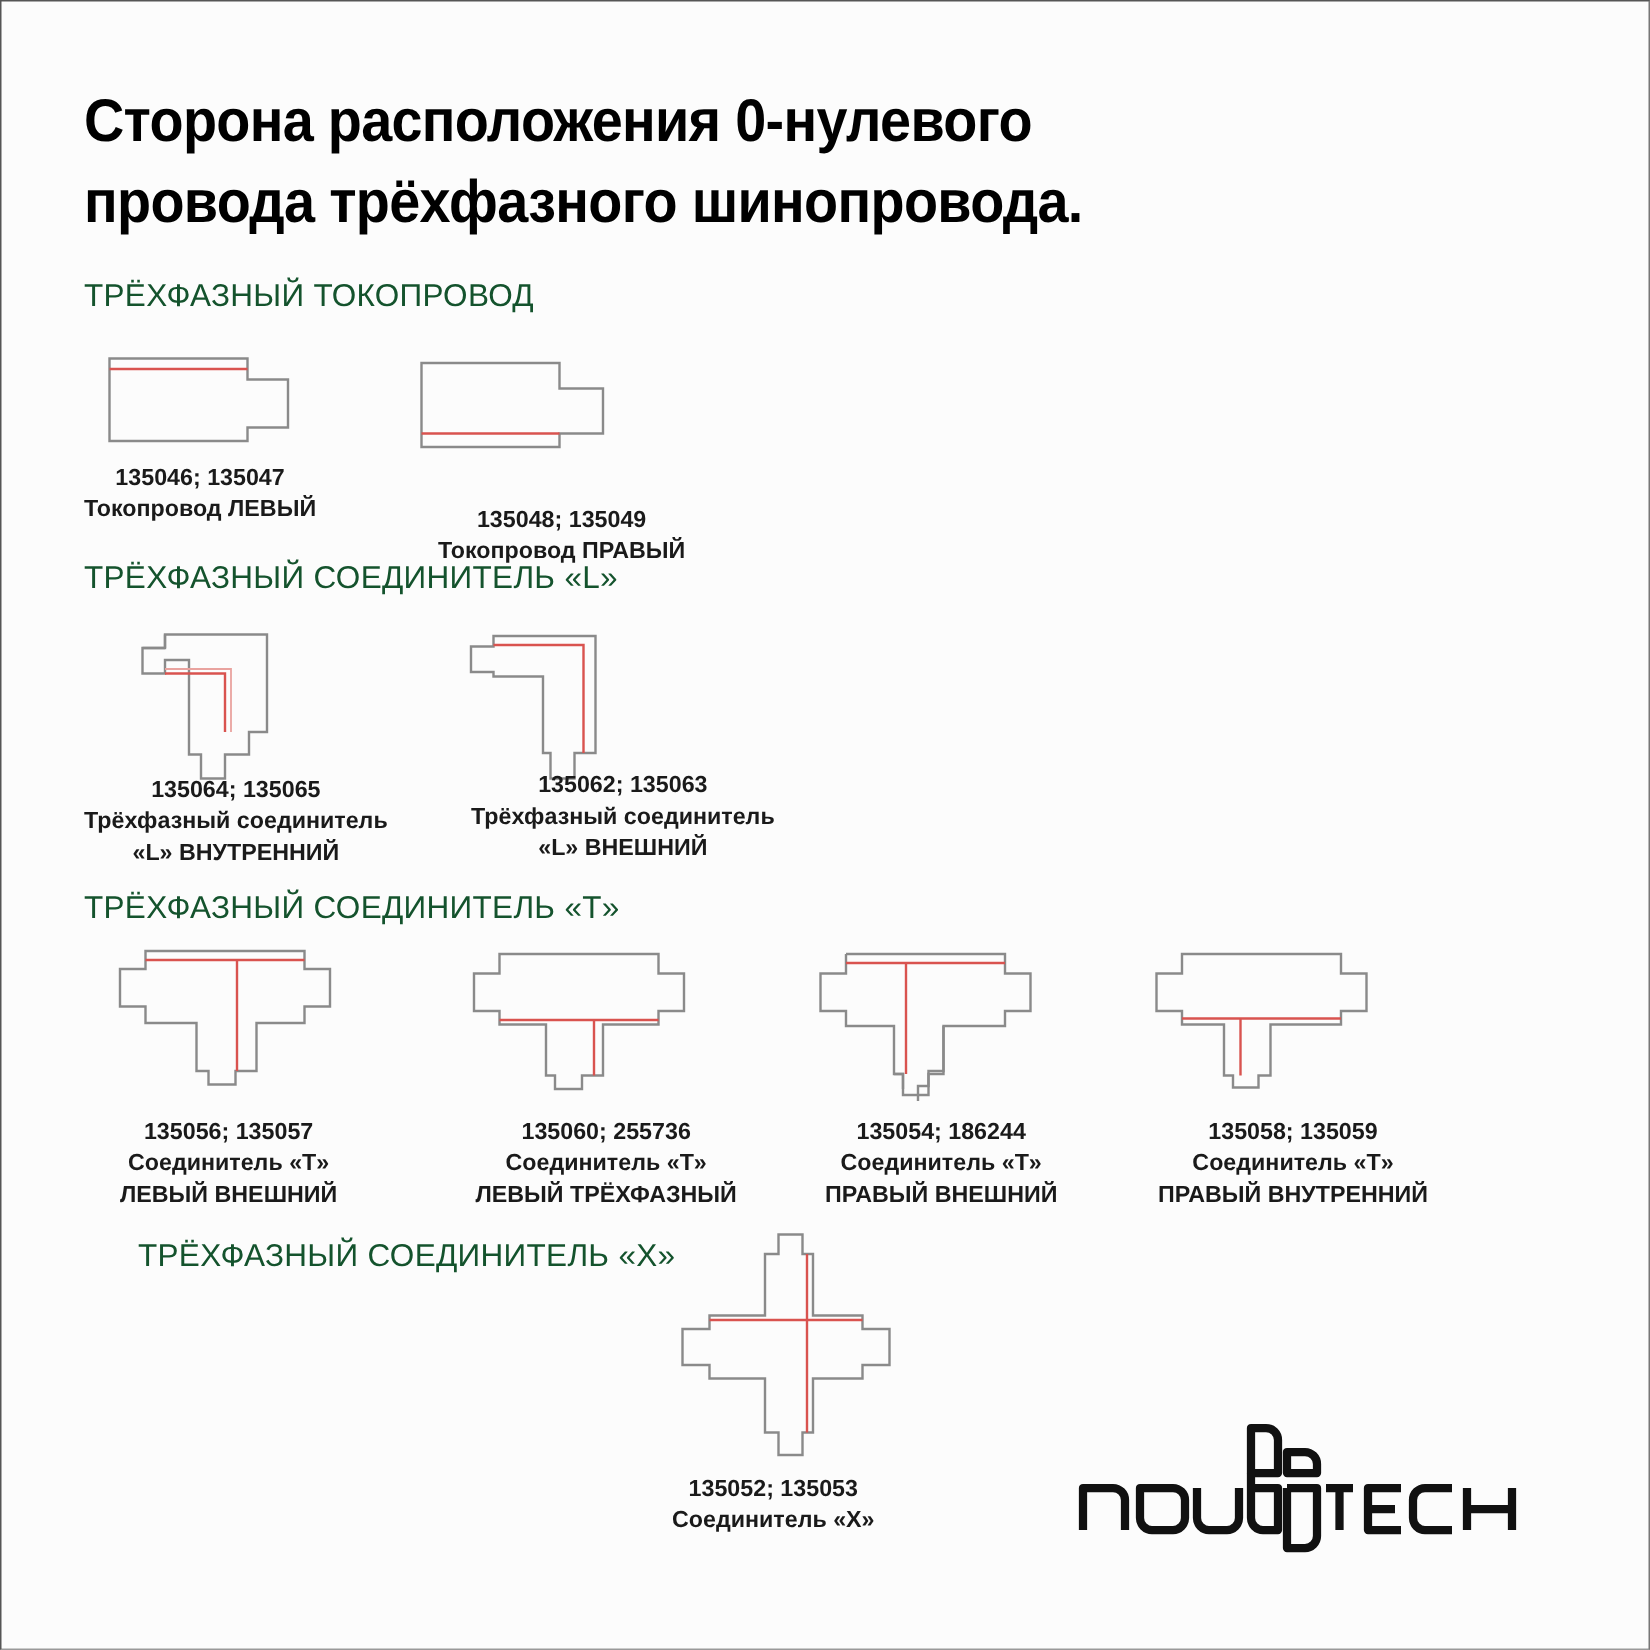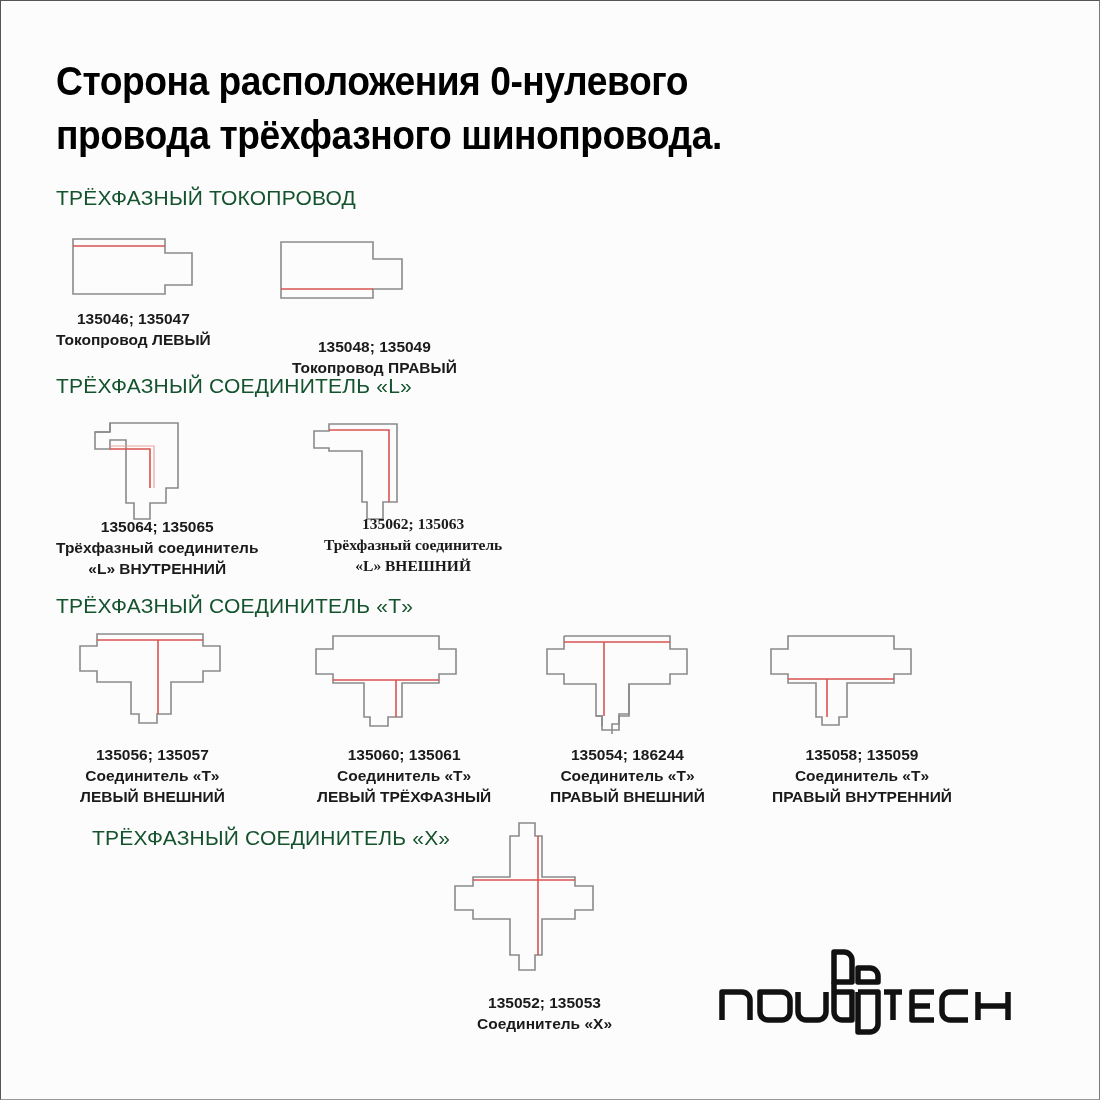--- a/index.html
+++ b/index.html
@@ -58,21 +58,21 @@
 <div class="cap" style="left:56px;top:516px;">
   <div>135064; 135065</div>
   <div>Трёхфазный соединитель</div>
   <div>«L» ВНУТРЕННИЙ</div>
 </div>
 
 <svg class="fig" style="left:312px;top:422px;" width="90" height="100">
   <path class="o" d="M17,2 H85 V80 H71 V97 H55 V80 H50 V29 H17 V26 H2 V9 H17 Z"></path>
   <polyline class="r" points="17,8 77,8 77,80"></polyline>
 </svg>
-<div class="cap" style="left:324px;top:513px;font-family:Liberation Serif, serif;">
+<div class="cap" style="left:314px;top:513px;">
   <div>135062; 135063</div>
   <div>Трёхфазный соединитель</div>
   <div>«L» ВНЕШНИЙ</div>
 </div>
 
 <div class="section" style="left:56px;top:594px;">ТРЁХФАЗНЫЙ СОЕДИНИТЕЛЬ «T»</div>
 
 <svg class="fig" style="left:79px;top:632px;" width="150" height="96">
   <path class="o" d="M18,2 H124 V14 H141 V39 H124 V50 H92 V82 H78 V91 H60 V82 H52 V50 H18 V39 H1 V14 H18 Z"></path>
   <line class="r" x1="18" y1="8" x2="124" y2="8"></line>
@@ -83,21 +83,21 @@
   <div>Соединитель «T»</div>
   <div>ЛЕВЫЙ ВНЕШНИЙ</div>
 </div>
 
 <svg class="fig" style="left:316px;top:634px;" width="150" height="96">
   <path class="o" d="M17,2 H123 V15 H140 V40 H123 V49 H86 V83 H72 V92 H54 V83 H48 V49 H17 V40 H0 V15 H17 Z"></path>
   <line class="r" x1="17" y1="46" x2="123" y2="46"></line>
   <line class="r" x1="80" y1="46" x2="80" y2="83"></line>
 </svg>
 <div class="cap" style="left:317px;top:744px;">
-  <div>135060; 135061</div>
+  <div>135060; 255736</div>
   <div>Соединитель «T»</div>
   <div>ЛЕВЫЙ ТРЁХФАЗНЫЙ</div>
 </div>
 
 <svg class="fig" style="left:547px;top:634px;" width="150" height="96">
   <path class="o" d="M17,2 H123 V15 H140 V40 H123 V50 H82 V80 H72 V90 H65 V100 M17,2 V15 H0 V40 H17 V50 H49 V82 H55 V92"></path>
   <path class="o" d="M49,82 H55 V96 H72 V82 H82 V50"></path>
   <line class="r" x1="17" y1="8" x2="123" y2="8"></line>
   <line class="r" x1="57" y1="8" x2="57" y2="82"></line>
 </svg>
@@ -118,21 +118,21 @@
   <div>ПРАВЫЙ ВНУТРЕННИЙ</div>
 </div>
 
 <div class="section" style="left:56px;top:826px;margin-left:36px;">ТРЁХФАЗНЫЙ СОЕДИНИТЕЛЬ «X»</div>
 
 <svg class="fig" style="left:455px;top:820px;" width="150" height="150">
   <path class="o" d="M64,3 H80 V16 H87 V57 H120 V66 H138 V90 H120 V99 H87 V135 H80 V150 H64 V135 H55 V99 H18 V90 H0 V66 H18 V57 H55 V16 H64 Z"></path>
   <line class="r" x1="18" y1="60" x2="120" y2="60"></line>
   <line class="r" x1="83" y1="16" x2="83" y2="135"></line>
 </svg>
-<div class="cap" style="left:477px;top:982px;margin-top:10px;">
+<div class="cap" style="left:448px;top:982px;">
   <div>135052; 135053</div>
   <div>Соединитель «X»</div>
 </div>
 
 <svg class="logo" viewBox="0 0 340 90">
   <g fill="none" stroke="#111" stroke-width="5.5" stroke-linejoin="round">
 
     <path d="M10,74 V46 H30 a8,8 0 0 1 8,8 V74"></path>
 
     <path d="M48,46 H70 a8,8 0 0 1 8,8 V66 a8,8 0 0 1 -8,8 H56 a8,8 0 0 1 -8,-8 Z"></path>

